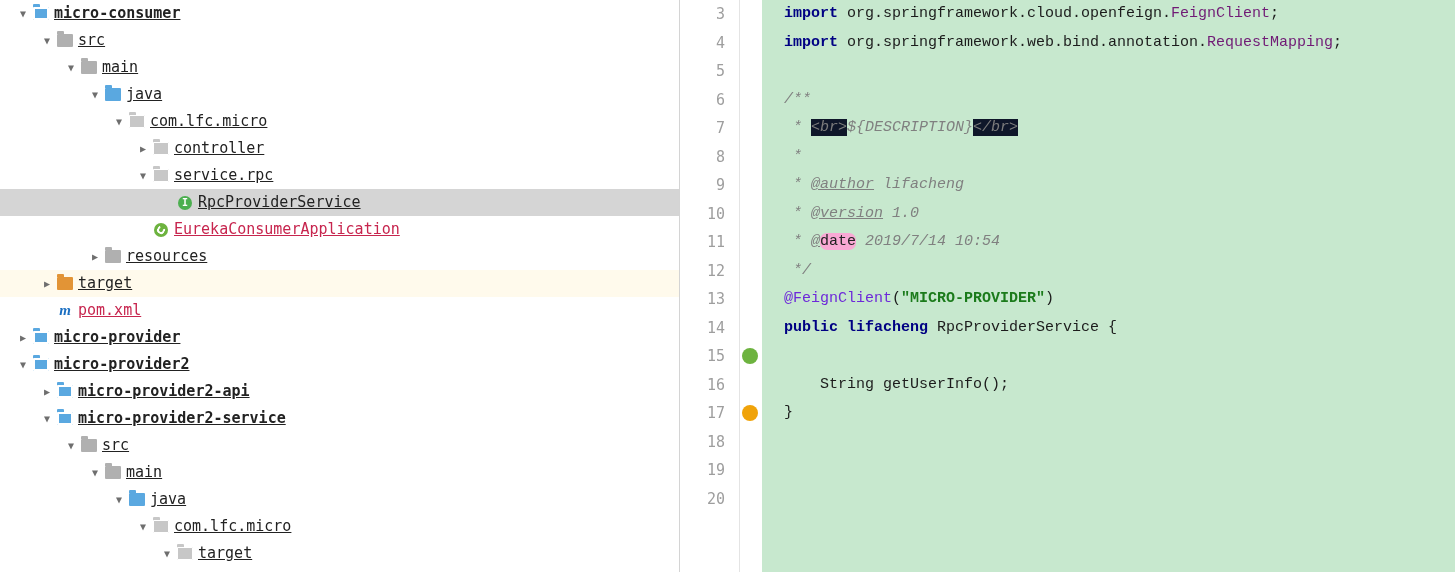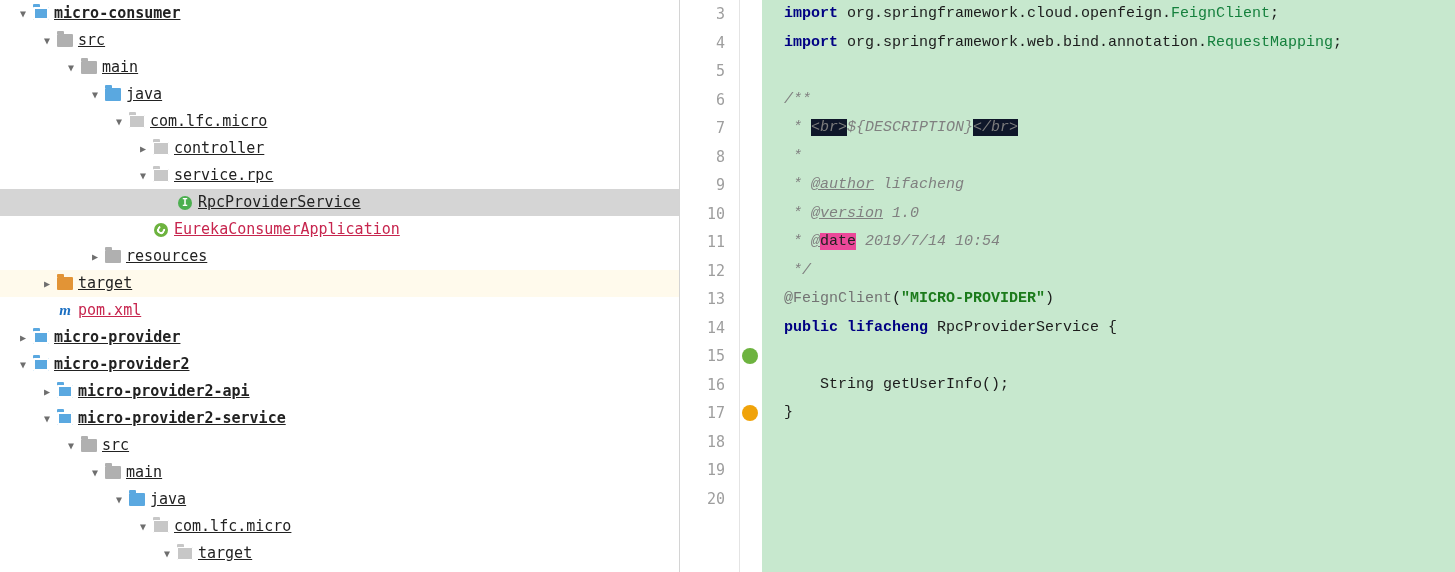--- a/index.html
+++ b/index.html
@@ -35,29 +35,29 @@
   .gutter { width: 60px; background: #fff; text-align: right; padding-right: 14px; font: 15px/28.5px Consolas, monospace; color: #9e9e9e; border-right: 1px solid #e4e4e4; position: relative; }
   .gutter .ln { height: 28.5px; }
   .marker-col { width: 22px; background: #fff; position: relative; }
   .marker-col .gm { position: absolute; left: 2px; width: 16px; height: 16px; }
   .gm-green { border-radius: 50%; background: #6db33f; }
   .gm-bulb { border-radius: 50%; background: #f0a30a; }
   .code-area { flex: 1; background: #c7e8ce; position: relative; font: 15px/28.5px Consolas, "Courier New", monospace; }
   .code-area .row { height: 28.5px; padding-left: 22px; white-space: pre; }
   .code-area .row.caret-line { background: #e9e9e9; }
   .kw { color: #000083; font-weight: 700; }
-  .pkg-dim { color: #15803d; }
+  .pkg-dim { color: #701a75; }
   .jdoc { color: #808080; font-style: italic; }
   .jdoc-tag { color: #808080; text-decoration: underline; font-style: italic; }
   .jdoc-html { color: #7c7c7c; background: #0f172a; font-style: italic; }
-  .ann { color: #737373; }
+  .ann { color: #6d28d9; }
   .ann-dim { color: #b6b6b6; }
   .str { color: #1b7b1b; font-weight: 700; }
   .plain { color: #1c1c1c; }
-  .hl-date { background: #ec4899; }
+  .hl-date { background: #f9a8d4; border-radius: 7px; }
 </style>
 </head>
 <body>
 
 <div class="app">
 
   <div class="tree-panel">
     <div class="tree" id="tree">
         <div class="node bold" style="padding-left: 14px;">
           <span class="arrow">▼</span>

